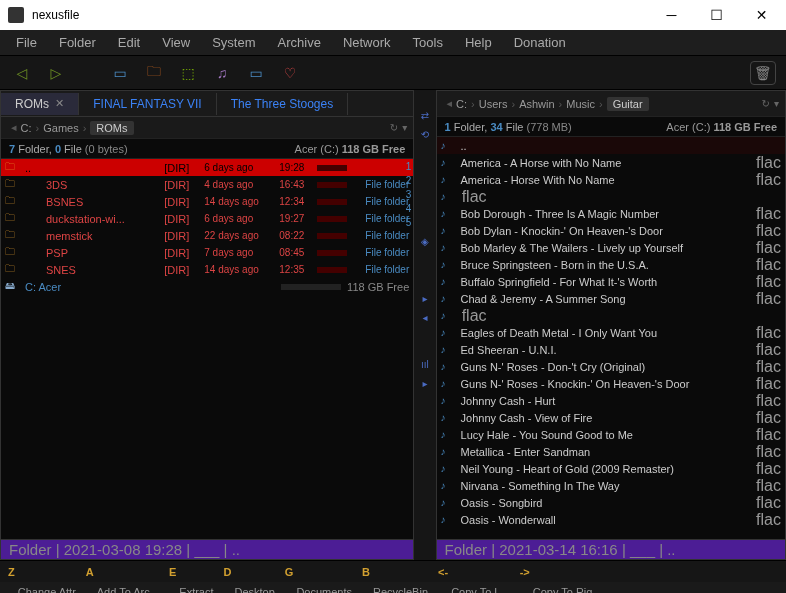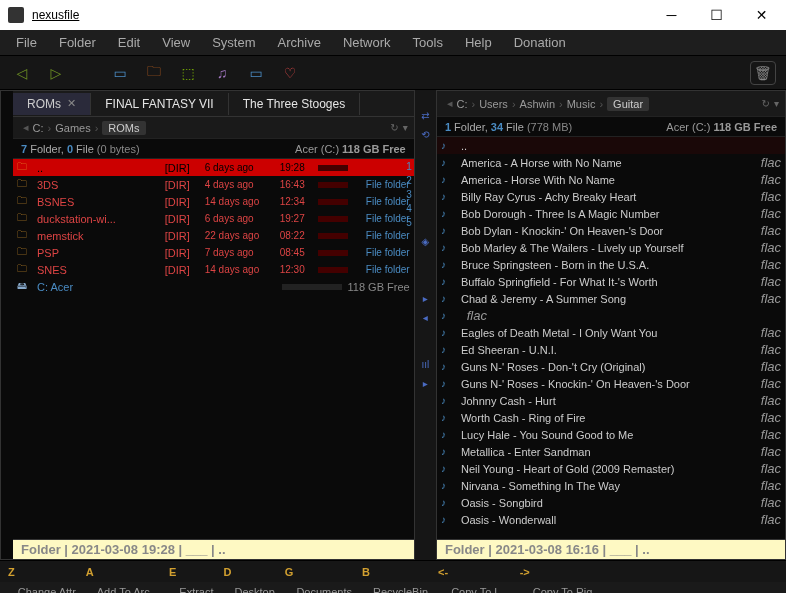--- a/index.html
+++ b/index.html
@@ -1,38 +1,38 @@
 <!DOCTYPE html>
 <html><head>
 <meta charset="utf-8">
 <style>
 * { margin:0; padding:0; box-sizing:border-box; font-family:"Segoe UI",Arial,sans-serif; }
 body { width:786px; height:593px; background:#1a1a1a; color:#ccc; font-size:12px; overflow:hidden; }
 .titlebar { height:30px; background:#fff; display:flex; align-items:center; padding:0 2px; color:#000; }
 .titlebar .icon { width:16px; height:16px; background:#333; margin:0 6px; border-radius:2px; }
-.titlebar .title { flex:1; font-size:12px; padding-left:2px;text-decoration:underline; }
+.titlebar .title { flex:1; font-size:12px; padding-left:2px; }
 .titlebar .wbtn { width:45px; height:30px; display:flex; align-items:center; justify-content:center; font-size:14px; }
 .menubar { height:26px; background:#1e1e1e; display:flex; align-items:center; padding:0 6px; gap:2px; color:#aaa; border-bottom:1px solid #000; }
 .menubar span { padding:3px 10px; cursor:default; font-size:13px; }
 .toolbar { height:34px; background:#161616; display:flex; align-items:center; padding:0 10px; gap:10px; border-bottom:1px solid #000; }
 .tbtn { width:24px; height:22px; display:flex; align-items:center; justify-content:center; font-size:14px; color:#888; }
 .tbtn.green { color:#6b8e23; }
 .tbtn.orange { color:#d2691e; }
 .tbtn.camera { color:#7fb800; }
 .tbtn.purple { color:#a478c4; }
 .tbtn.blue { color:#4a8bc2; }
 .tbtn.heart { color:#c44; }
 .spacer { flex:1; }
 .panes { display:flex; height:470px; }
 .pane { display:flex; flex-direction:column; background:#0a0a0a; border:1px solid #333; }
-.pane.left { width:448px;padding-left:12px; }
+.pane.left { width:448px; }
 .pane.right { width:379px; }
 .middle { width:23px; background:#161616; display:flex; flex-direction:column; align-items:center; gap:8px; padding-top:20px; color:#4a6bc2; font-size:10px; }
 .tabs { height:26px; background:#1a1a1a; display:flex; align-items:center; border-bottom:1px solid #333; }
-.tab { padding:4px 14px; color:#e5e5e5; border-right:1px solid #333; font-size:12px; display:flex; align-items:center; gap:6px; }
+.tab { padding:4px 14px; color:#3b82f6; border-right:1px solid #333; font-size:12px; display:flex; align-items:center; gap:6px; }
 .tab.active { background:#2a2a3a; color:#ccc; }
 .tab .x { color:#888; font-size:11px; }
 .breadcrumb { height:22px; background:#1a1a1a; display:flex; align-items:center; padding:0 6px; font-size:11px; color:#999; border-bottom:1px solid #222; }
 .breadcrumb .chev { color:#555; margin:0 4px; }
 .breadcrumb .last { background:#333; padding:1px 6px; border-radius:2px; color:#ccc; }
 .breadcrumb .ctrls { display:flex; gap:4px; color:#666; font-size:10px; }
 .summary { height:20px; background:#0a0a0a; display:flex; align-items:center; padding:0 8px; font-size:11px; color:#aaa; border-bottom:1px solid #222; }
 .summary .blue { color:#4a8bc2; font-weight:bold; }
 .summary .sz { color:#888; }
 .summary .right { color:#999;text-align:right; }
@@ -40,29 +40,29 @@
 .row { height:17px; display:flex; align-items:center; padding:0 4px; font-size:11px; }
 .row .ic { width:16px; font-size:10px; }
 .row .ic.folder { color:#e8a030; }
 .row .ic.music { color:#4a8bc2; }
 .row .nm { flex:1; overflow:hidden; text-overflow:ellipsis; white-space:nowrap; padding-left:4px; }
 .row .dir { width:40px; color:#d44; }
 .row .date { width:75px; color:#d44; font-size:10px; }
 .row .time { width:36px; color:#d44; font-size:10px; }
 .row .bar { width:30px; height:6px; background:#400; margin:0 2px; }
 .row .type { width:60px; color:#4a8bc2; text-align:right; font-size:10px; }
-.row .ext { width:30px; color:#999; text-align:right; font-size:13px;font-style:italic; }
+.row .ext { width:30px; color:#999; text-align:right; font-size:16px; }
 .row.red { background:#c00; color:#000; }
 .row.red .nm,.row.red .dir,.row.red .date,.row.red .time { color:#000; }
-.row .nm.red { color:#d44; }
+.row .nm.red { color:#d44;margin-left:21px; }
 .row.parent { background:#1a0808; }
 .row .drive { color:#4a8bc2; }
 .nums { position:absolute; right:2px; top:0; font-size:10px; color:#4a8bc2; display:flex; flex-direction:column; gap:3px; padding-top:2px; }
 .filelist { position:relative; }
-.status { height:20px; background:#fef9c3; display:flex; align-items:center; padding:0 8px; font-size:13px; color:#888; border-top:1px solid #333;font-weight:bold; }
+.status { height:20px; background:#4c1d95; display:flex; align-items:center; padding:0 8px; font-size:15px; color:#888; border-top:1px solid #333; }
 .bottombar { height:22px; background:#161616; display:flex; align-items:center; padding:0 4px; font-size:11px; gap:2px; border-top:1px solid #000; }
 .bbtn { padding:2px 4px; display:flex; align-items:center; gap:3px; }
 .bbtn .k { color:#d2a030; font-weight:bold; }
 .bbtn .l { color:#999;margin-top:40px; }
 </style>
 </head>
 <body>
 
 <div class="titlebar">
   <div class="icon"></div>
@@ -192,21 +192,21 @@
     <span class="date">7 days ago</span>
     <span class="time">08:45</span>
     <span class="bar"></span>
     <span class="type">File folder</span>
         </div>
         <div class="row">
           <span class="ic folder">🗀</span>
     <span class="nm red">SNES</span>
     <span class="dir">[DIR]</span>
     <span class="date">14 days ago</span>
-    <span class="time">12:30</span>
+    <span class="time">12:35</span>
     <span class="bar"></span>
     <span class="type">File folder</span>
         </div>
         <div class="row">
           <span class="ic" style="color:#8ac">🖴</span>
           <span class="nm drive">C: Acer</span>
           <span style="width:60px;height:6px;background:#222;margin:0 6px"></span>
           <span style="color:#888">118 GB Free</span>
         </div>
       </div>
@@ -260,21 +260,20 @@
     <span class="nm" style="color:#ccc">America - A Horse with No Name</span>
     <span class="ext">flac</span>
         </div>
         <div class="row">
           <span class="ic music">♪</span>
     <span class="nm" style="color:#ccc">America - Horse With No Name</span>
     <span class="ext">flac</span>
         </div>
         <div class="row">
           <span class="ic music">♪</span>
-    <span class="nm" style="color:#ccc">Billy Ray Cyrus - Achy Breaky Heart</span>
     <span class="ext">flac</span>
         </div>
         <div class="row">
           <span class="ic music">♪</span>
     <span class="nm" style="color:#ccc">Bob Dorough - Three Is A Magic Number</span>
     <span class="ext">flac</span>
         </div>
         <div class="row">
           <span class="ic music">♪</span>
     <span class="nm" style="color:#ccc">Bob Dylan - Knockin-' On Heaven-'s Door</span>
@@ -324,21 +323,21 @@
     <span class="nm" style="color:#ccc">Guns N-' Roses - Knockin-' On Heaven-'s Door</span>
     <span class="ext">flac</span>
         </div>
         <div class="row">
           <span class="ic music">♪</span>
     <span class="nm" style="color:#ccc">Johnny Cash - Hurt</span>
     <span class="ext">flac</span>
         </div>
         <div class="row">
           <span class="ic music">♪</span>
-    <span class="nm" style="color:#ccc">Worth Cash - Ring of Fire</span>
+    <span class="nm" style="color:#ccc">Johnny Cash - View of Fire</span>
     <span class="ext">flac</span>
         </div>
         <div class="row">
           <span class="ic music">♪</span>
     <span class="nm" style="color:#ccc">Lucy Hale - You Sound Good to Me</span>
     <span class="ext">flac</span>
         </div>
         <div class="row">
           <span class="ic music">♪</span>
     <span class="nm" style="color:#ccc">Metallica - Enter Sandman</span>
@@ -358,21 +357,21 @@
           <span class="ic music">♪</span>
     <span class="nm" style="color:#ccc">Oasis - Songbird</span>
     <span class="ext">flac</span>
         </div>
         <div class="row">
           <span class="ic music">♪</span>
     <span class="nm" style="color:#ccc">Oasis - Wonderwall</span>
     <span class="ext">flac</span>
         </div>
       </div>
-    <div class="status">Folder  |  2021-03-08 16:16  |  ___  |  ..</div>
+    <div class="status">Folder  |  2021-03-14 16:16  |  ___  |  ..</div>
   </div>
 </div>
 
 <div class="bottombar" id="bottombar">
     <div class="bbtn">
       <span class="k">Z</span>
       <span class="l">Change Attr</span>
     </div>
     <div class="bbtn">
       <span class="k">A</span>

